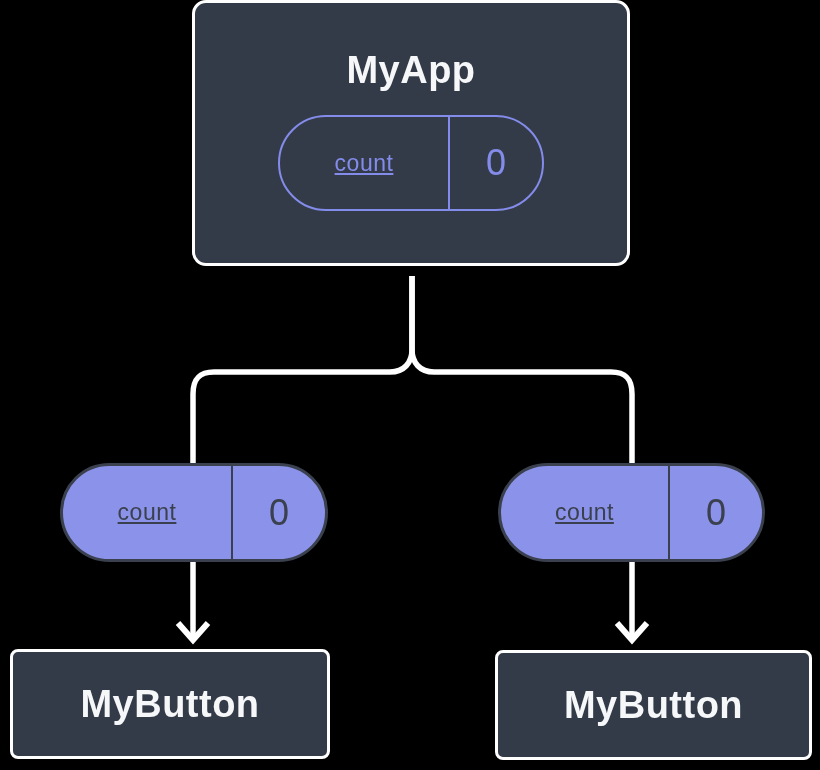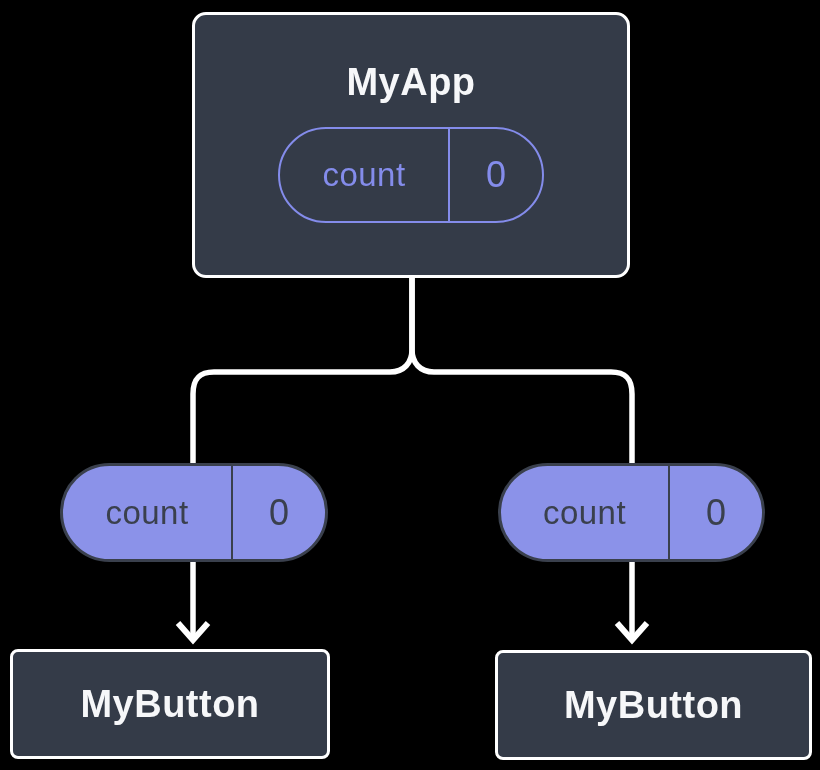--- a/index.html
+++ b/index.html
@@ -25,21 +25,21 @@
   }
   .node {
     position: absolute;
     background: #343B48;
     border: 3px solid #FFFFFF;
     box-sizing: border-box;
     z-index: 1;
   }
   .node.root {
     left: 192px;
-    top: 12px;
+    top: 0;
     width: 438px;
     height: 266px;
     border-radius: 14px;
     display: flex;
     flex-direction: column;
     align-items: center;
     padding-top: 44px;
   }
   .node-title {
     color: #F6F7F9;
@@ -63,22 +63,23 @@
     display: flex;
     align-items: stretch;
     overflow: hidden;
     z-index: 1;
   }
   .pill .pill-label {
     flex: 1;
     display: flex;
     align-items: center;
     justify-content: center;
-    font-size: 33px;
+    font-size: 23px;
     letter-spacing: 0.5px;
+    text-decoration: underline;
   }
   .pill .pill-value {
     width: 92px;
     display: flex;
     align-items: center;
     justify-content: center;
     font-size: 36px;
   }
   .pill.outline {
     margin-top: 22px;

